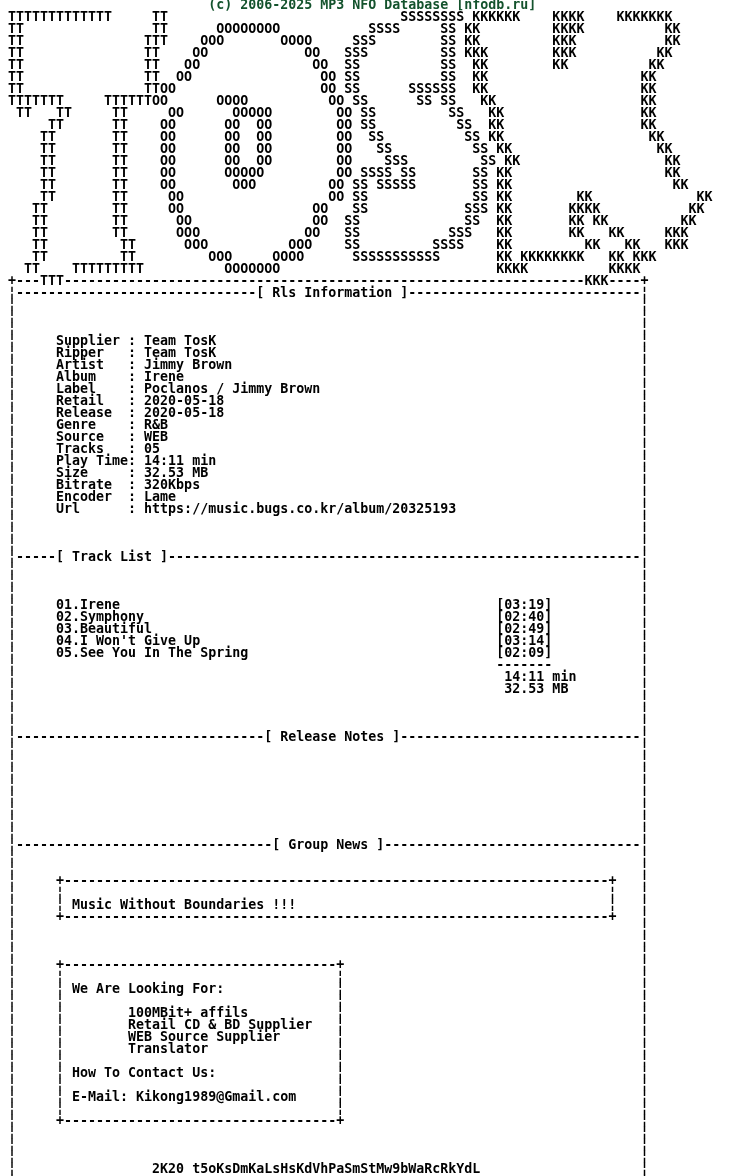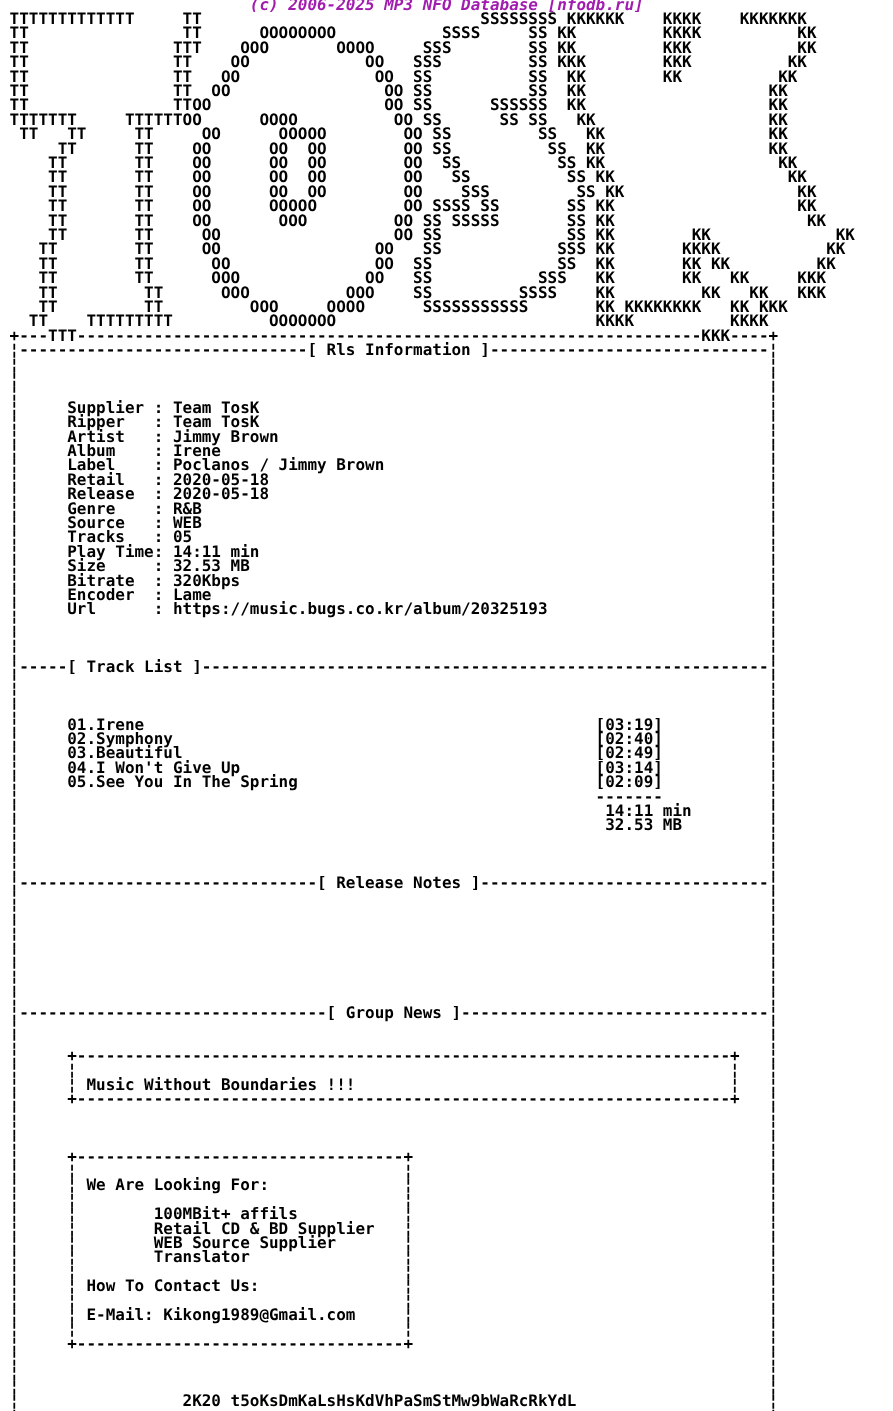--- a/index.html
+++ b/index.html
@@ -9,18 +9,18 @@
     margin: 0; padding: 0;
     font-family: "DejaVu Sans Mono", "Liberation Mono", monospace;
     font-size: 13.3px;
     line-height: 12px;
     font-weight: bold;
     color: #000000;
     white-space: pre;
     letter-spacing: 0;
   }
   .line { display: block; height: 12px; }
-  .copyright { color: #a21caf; font-style: italic; }
+  .copyright { color: #14532d; }
 </style>
 </head>
 <body>
 
 <pre class="nfo" id="nfo"><span class="line copyright">                          (c) 2006-2025 MP3 NFO Database [nfodb.ru]</span><span class="line"> TTTTTTTTTTTTT     TT                             SSSSSSSS KKKKKK    KKKK    KKKKKKK</span><span class="line"> TT                TT      OOOOOOOO           SSSS     SS KK         KKKK          KK</span><span class="line"> TT               TTT    OOO       OOOO     SSS        SS KK         KKK           KK</span><span class="line"> TT               TT    OO            OO   SSS         SS KKK        KKK          KK</span><span class="line"> TT               TT   OO              OO  SS          SS  KK        KK          KK</span><span class="line"> TT               TT  OO                OO SS          SS  KK                   KK</span><span class="line"> TT               TTOO                  OO SS      SSSSSS  KK                   KK</span><span class="line"> TTTTTTT     TTTTTTOO      OOOO          OO SS      SS SS   KK                  KK</span><span class="line">  TT   TT     TT     OO      OOOOO        OO SS         SS   KK                 KK</span><span class="line">      TT      TT    OO      OO  OO        OO SS          SS  KK                 KK</span><span class="line">     TT       TT    OO      OO  OO        OO  SS          SS KK                  KK</span><span class="line">     TT       TT    OO      OO  OO        OO   SS          SS KK                  KK</span><span class="line">     TT       TT    OO      OO  OO        OO    SSS         SS KK                  KK</span><span class="line">     TT       TT    OO      OOOOO         OO SSSS SS       SS KK                   KK</span><span class="line">     TT       TT    OO       OOO         OO SS SSSSS       SS KK                    KK</span><span class="line">     TT       TT     OO                  OO SS             SS KK        KK             KK</span><span class="line">    TT        TT     OO                OO   SS            SSS KK       KKKK           KK</span><span class="line">    TT        TT      OO               OO  SS             SS  KK       KK KK         KK</span><span class="line">    TT        TT      OOO             OO   SS           SSS   KK       KK   KK     KKK</span><span class="line">    TT         TT      OOO          OOO    SS         SSSS    KK         KK   KK   KKK</span><span class="line">    TT         TT         OOO     OOOO      SSSSSSSSSSS       KK KKKKKKKK   KK KKK</span><span class="line">   TT    TTTTTTTTT          OOOOOOO                           KKKK          KKKK</span><span class="line"> +---TTT-----------------------------------------------------------------KKK----+</span><span class="line"> ¦------------------------------[ Rls Information ]-----------------------------¦</span><span class="line"> ¦                                                                              ¦</span><span class="line"> ¦                                                                              ¦</span><span class="line"> ¦                                                                              ¦</span><span class="line"> ¦     Supplier : Team TosK                                                     ¦</span><span class="line"> ¦     Ripper   : Team TosK                                                     ¦</span><span class="line"> ¦     Artist   : Jimmy Brown                                                   ¦</span><span class="line"> ¦     Album    : Irene                                                         ¦</span><span class="line"> ¦     Label    : Poclanos / Jimmy Brown                                        ¦</span><span class="line"> ¦     Retail   : 2020-05-18                                                    ¦</span><span class="line"> ¦     Release  : 2020-05-18                                                    ¦</span><span class="line"> ¦     Genre    : R&amp;B                                                           ¦</span><span class="line"> ¦     Source   : WEB                                                           ¦</span><span class="line"> ¦     Tracks   : 05                                                            ¦</span><span class="line"> ¦     Play Time: 14:11 min                                                     ¦</span><span class="line"> ¦     Size     : 32.53 MB                                                      ¦</span><span class="line"> ¦     Bitrate  : 320Kbps                                                       ¦</span><span class="line"> ¦     Encoder  : Lame                                                          ¦</span><span class="line"> ¦     Url      : https://music.bugs.co.kr/album/20325193                       ¦</span><span class="line"> ¦                                                                              ¦</span><span class="line"> ¦                                                                              ¦</span><span class="line"> ¦                                                                              ¦</span><span class="line"> ¦-----[ Track List ]-----------------------------------------------------------¦</span><span class="line"> ¦                                                                              ¦</span><span class="line"> ¦                                                                              ¦</span><span class="line"> ¦                                                                              ¦</span><span class="line"> ¦     01.Irene                                               [03:19]           ¦</span><span class="line"> ¦     02.Symphony                                            [02:40]           ¦</span><span class="line"> ¦     03.Beautiful                                           [02:49]           ¦</span><span class="line"> ¦     04.I Won't Give Up                                     [03:14]           ¦</span><span class="line"> ¦     05.See You In The Spring                               [02:09]           ¦</span><span class="line"> ¦                                                            -------           ¦</span><span class="line"> ¦                                                             14:11 min        ¦</span><span class="line"> ¦                                                             32.53 MB         ¦</span><span class="line"> ¦                                                                              ¦</span><span class="line"> ¦                                                                              ¦</span><span class="line"> ¦                                                                              ¦</span><span class="line"> ¦-------------------------------[ Release Notes ]------------------------------¦</span><span class="line"> ¦                                                                              ¦</span><span class="line"> ¦                                                                              ¦</span><span class="line"> ¦                                                                              ¦</span><span class="line"> ¦                                                                              ¦</span><span class="line"> ¦                                                                              ¦</span><span class="line"> ¦                                                                              ¦</span><span class="line"> ¦                                                                              ¦</span><span class="line"> ¦                                                                              ¦</span><span class="line"> ¦--------------------------------[ Group News ]--------------------------------¦</span><span class="line"> ¦                                                                              ¦</span><span class="line"> ¦                                                                              ¦</span><span class="line"> ¦     +--------------------------------------------------------------------+   ¦</span><span class="line"> ¦     ¦                                                                    ¦   ¦</span><span class="line"> ¦     ¦ Music Without Boundaries !!!                                       ¦   ¦</span><span class="line"> ¦     +--------------------------------------------------------------------+   ¦</span><span class="line"> ¦                                                                              ¦</span><span class="line"> ¦                                                                              ¦</span><span class="line"> ¦                                                                              ¦</span><span class="line"> ¦     +----------------------------------+                                     ¦</span><span class="line"> ¦     ¦                                  ¦                                     ¦</span><span class="line"> ¦     ¦ We Are Looking For:              ¦                                     ¦</span><span class="line"> ¦     ¦                                  ¦                                     ¦</span><span class="line"> ¦     ¦        100MBit+ affils           ¦                                     ¦</span><span class="line"> ¦     ¦        Retail CD &amp; BD Supplier   ¦                                     ¦</span><span class="line"> ¦     ¦        WEB Source Supplier       ¦                                     ¦</span><span class="line"> ¦     ¦        Translator                ¦                                     ¦</span><span class="line"> ¦     ¦                                  ¦                                     ¦</span><span class="line"> ¦     ¦ How To Contact Us:               ¦                                     ¦</span><span class="line"> ¦     ¦                                  ¦                                     ¦</span><span class="line"> ¦     ¦ E-Mail: Kikong1989@Gmail.com     ¦                                     ¦</span><span class="line"> ¦     ¦                                  ¦                                     ¦</span><span class="line"> ¦     +----------------------------------+                                     ¦</span><span class="line"> ¦                                                                              ¦</span><span class="line"> ¦                                                                              ¦</span><span class="line"> ¦                                                                              ¦</span><span class="line"> ¦                 2K20 t5oKsDmKaLsHsKdVhPaSmStMw9bWaRcRkYdL                    ¦</span><span class="line"> ¦------------------------------------------------------------------------------¦</span></pre>
 
 </body></html>

